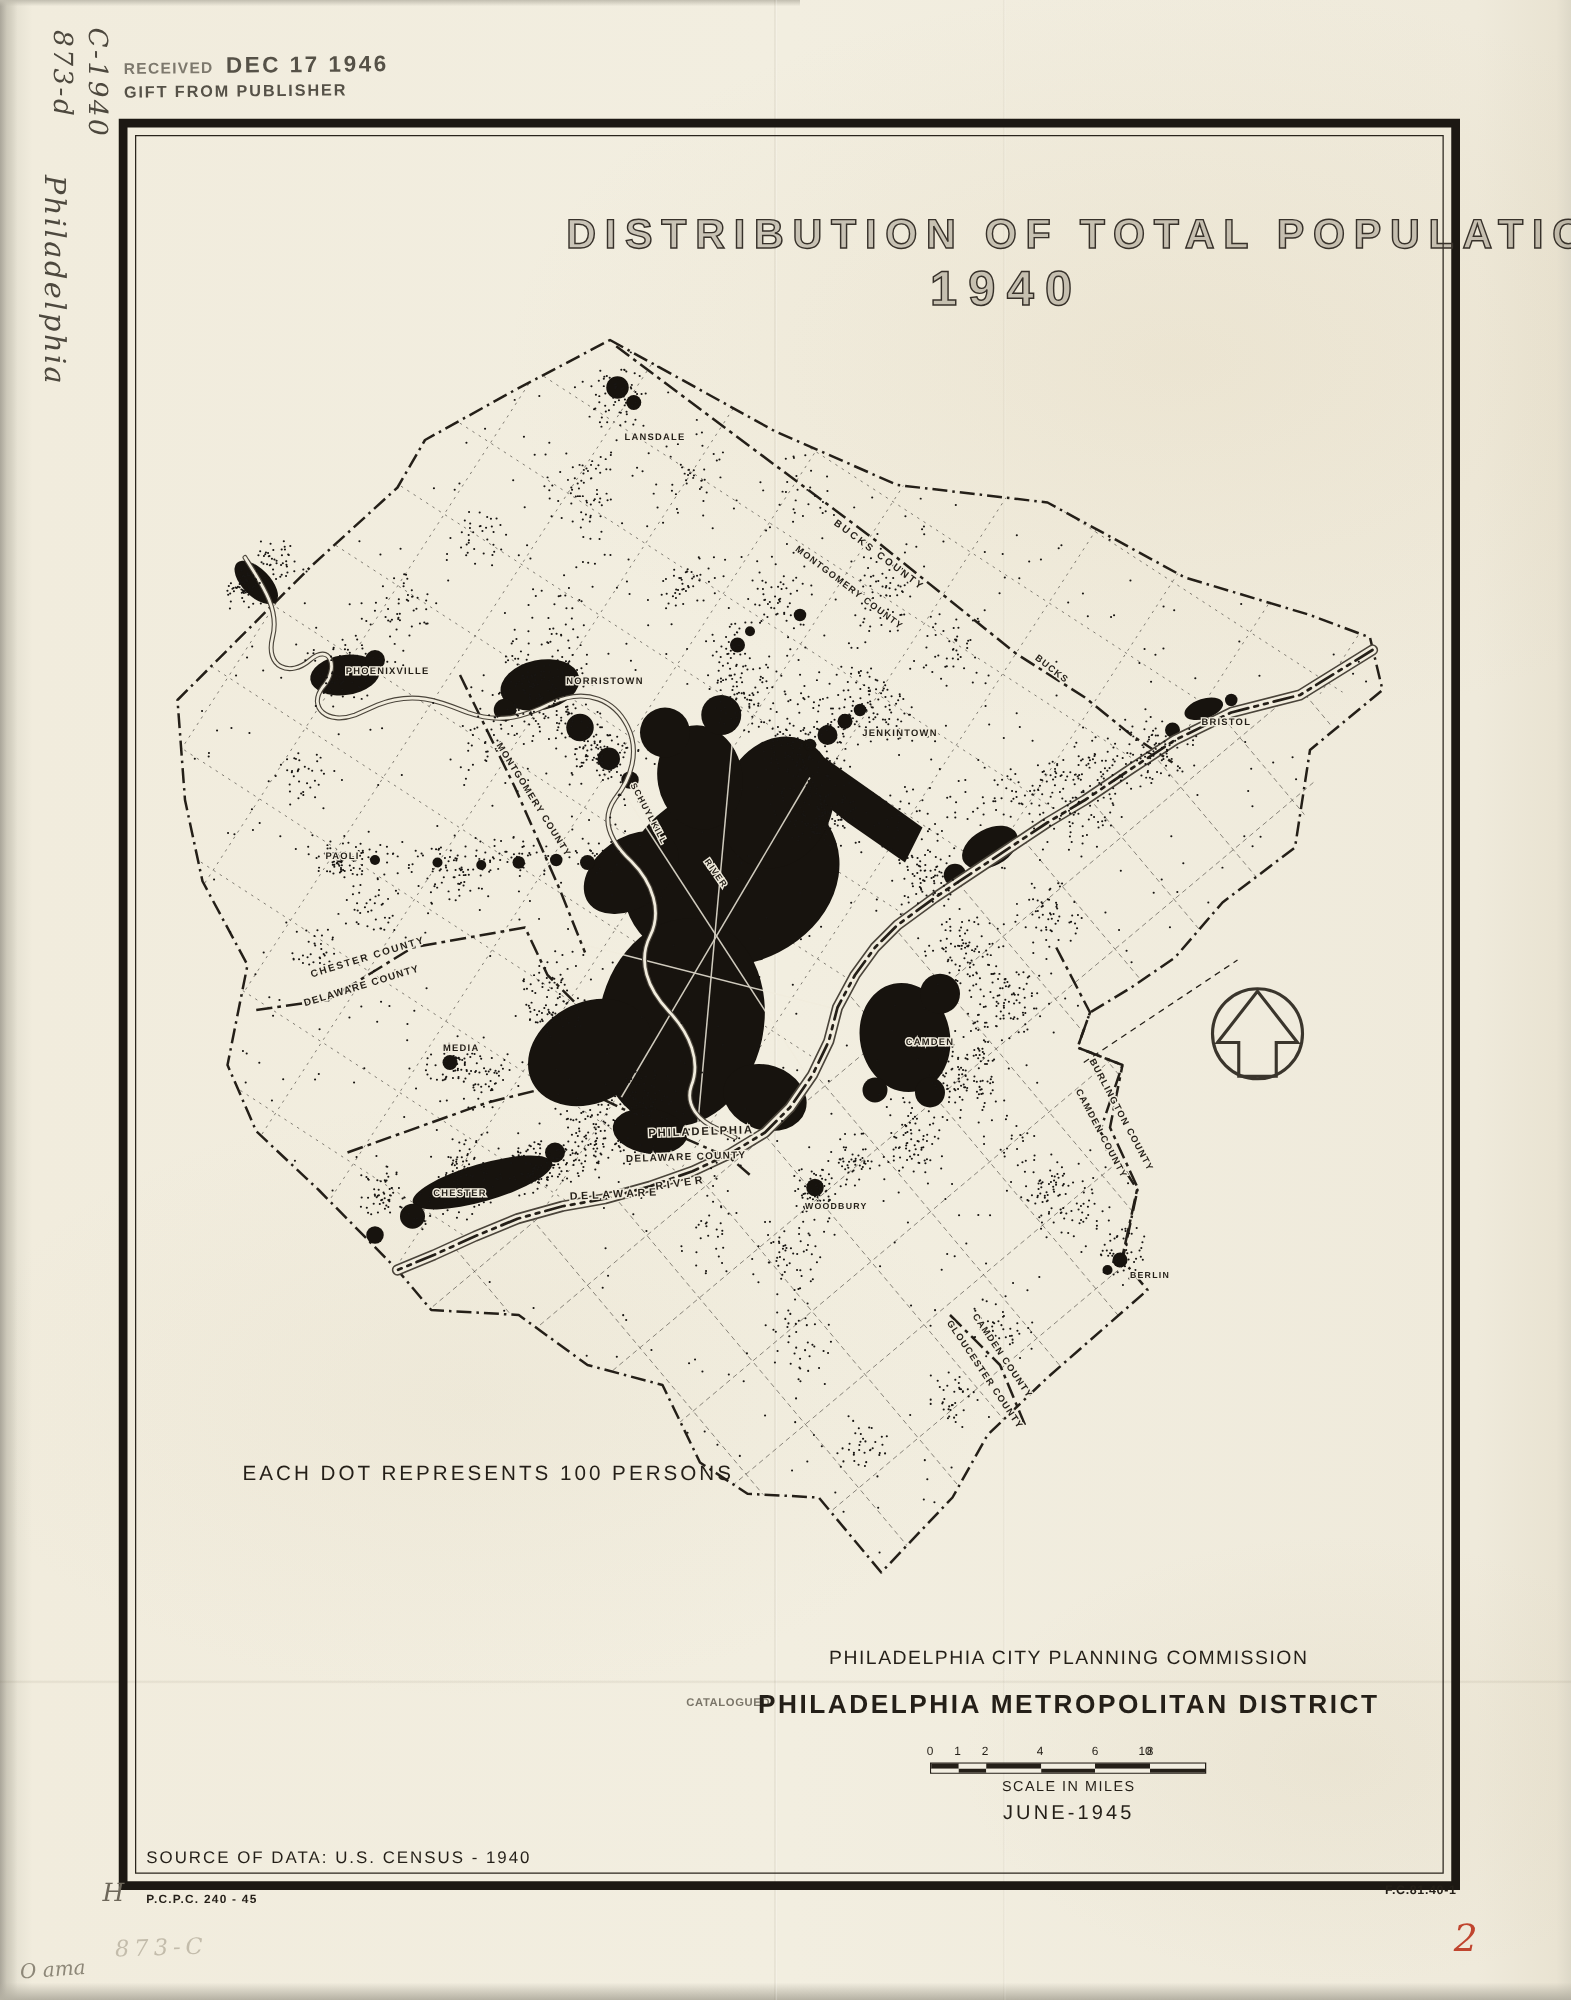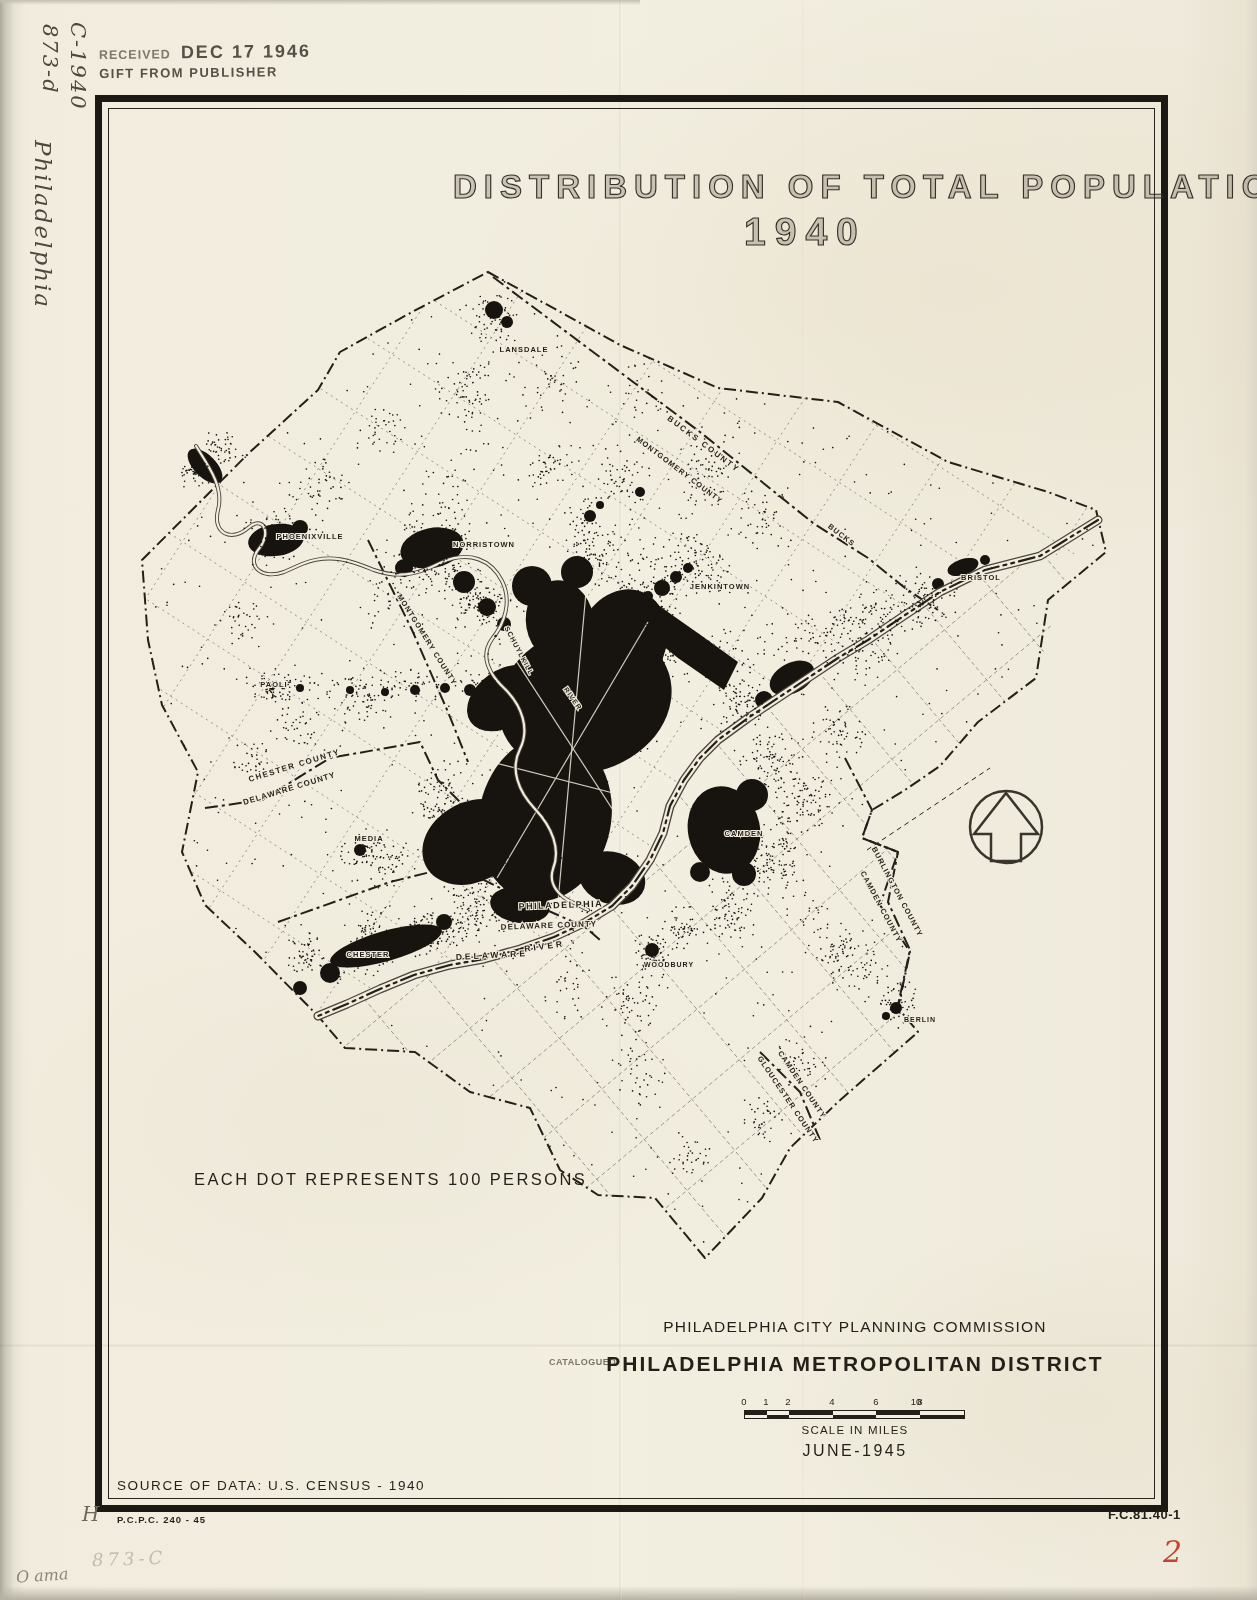--- a/index.html
+++ b/index.html
@@ -48,21 +48,21 @@
   #commission{left:855px;top:1318px;transform:translateX(-50%);font-size:15.5px;letter-spacing:1.2px;white-space:nowrap;}
   #scalebar{left:744px;top:1410px;width:221px;height:9px;border:1px solid #241f18;box-sizing:border-box;}
   #scalebar .row{display:flex;height:50%;}
   #scalebar .seg{height:100%;box-sizing:border-box;}
   .seg.ink{background:#241f18;} .seg.pap{background:#f2eee1;}
   .tick-label{position:absolute;top:1396px;font-size:9.5px;transform:translateX(-50%);}
   #scale-caption{left:855px;top:1424px;transform:translateX(-50%);font-size:11.5px;letter-spacing:1.2px;}
   #map-date{left:855px;top:1442px;transform:translateX(-50%);font-size:16px;letter-spacing:2.5px;}
   #source-note{left:117px;top:1478px;font-size:13.5px;letter-spacing:1.6px;}
   #plate-number{left:117px;top:1514px;font-size:9.5px;font-weight:700;letter-spacing:1px;text-align:right;}
-  #file-number{left:1108px;top:1507px;font-size:13px;font-weight:700;letter-spacing:.5px;}
+  #file-number{left:1108px;top:1507px;font-size:10px;font-weight:700;letter-spacing:.5px;}
   
   #map-svg{left:95px;top:95px;width:1073px;height:1417px;}
   .maplabel{fill:#241f18;stroke:#f1ecdd;stroke-width:2.2px;paint-order:stroke;font-family:"Liberation Sans",sans-serif;}
   
   #watermark{left:0;top:1392px;width:1257px;text-align:center;font-size:116px;font-weight:700;
     letter-spacing:1px;color:rgba(253,253,250,.55);white-space:nowrap;filter:blur(.4px);z-index:60;}
 </style>
 </head>
 <body>
 

